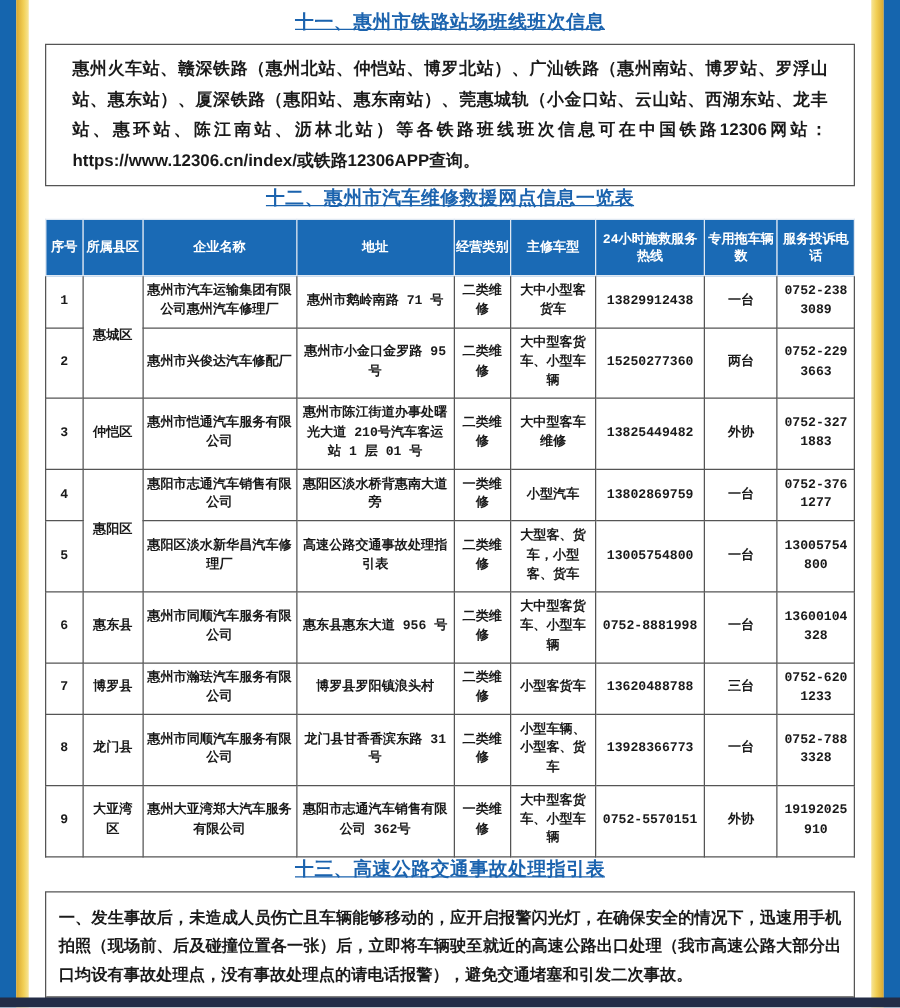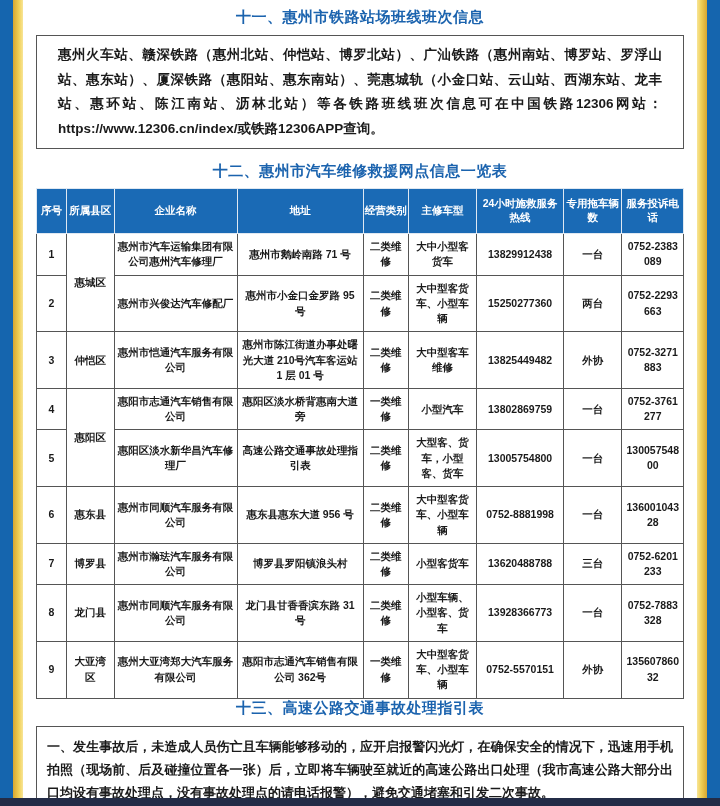--- a/index.html
+++ b/index.html
@@ -15,35 +15,35 @@
   .stripe.l-blue  { left:0;  width:13px; background:#1565ae; }
   .stripe.l-gold  { left:13px; width:10px; background:linear-gradient(90deg,#d8a62f 0%,#f2d056 60%,#f7e598 100%); }
   .stripe.r-gold  { right:13px; width:10px; background:linear-gradient(270deg,#d8a62f 0%,#f2d056 60%,#f7e598 100%); }
   .stripe.r-blue  { right:0; width:13px; background:#1565ae; }
   .bottom-bar { position:absolute; left:0; right:0; bottom:0; height:8px; background:#232c47; z-index:6; }
 
   .content { position:absolute; left:36px; right:36px; top:0; }
 
   .sec-title {
     text-align:center; color:#1b63ae; font-weight:bold;
-    font-size:15px; letter-spacing:0.5px;
+    font-size:15px; letter-spacing:0.5px;text-decoration:underline;
   }
   .t1 { margin-top:8px; }
-  .t2 { margin-top:13px; }
+  .t2 { margin-top:0; }
   .t3 { }
 
   .rail-box {
     margin-top:8px;
     border:1.5px solid #555;
     padding:7px 21px;
     font-size:13.5px; font-weight:700; color:#1a1a1a;
     line-height:1.82; text-align:justify;
   }
 
-  table { width:100%; border-collapse:collapse; table-layout:fixed; }
+  table { width:100%; border-collapse:collapse; table-layout:fixed;font-family:Liberation Mono, monospace; }
   .repair-table { margin-top:7px; border:1.5px solid #555; }
   th {
     background:#1a6ab5; color:#ffffff; font-weight:bold;
     border:1px solid #dfe8f2; padding:8px 1px; font-size:10.5px;
     text-align:center;
   }
   td {
     border:1px solid #555; padding:5px 3px; font-size:10.5px;
     font-weight:700; color:#1a1a1a; text-align:center; line-height:1.45;
     word-break:break-all;
@@ -185,21 +185,21 @@
       </tr>
       <tr>
         <td>9</td>
         <td>大亚湾区</td>
         <td>惠州大亚湾郑大汽车服务有限公司</td>
         <td>惠阳市志通汽车销售有限公司 362号</td>
         <td>一类维修</td>
         <td>大中型客货车、小型车辆</td>
         <td>0752-5570151</td>
         <td>外协</td>
-        <td>13560786032</td>
+        <td>19192025910</td>
       </tr>
     </tbody>
   </table>
 
   <div class="sec-title t3">十三、高速公路交通事故处理指引表</div>
   <div class="guide-box">
     <div class="guide-text">
       <div>一、发生事故后，未造成人员伤亡且车辆能够移动的，应开启报警闪光灯，在确保安全的情况下，迅速用手机拍照（现场前、后及碰撞位置各一张）后，立即将车辆驶至就近的高速公路出口处理（我市高速公路大部分出口均设有事故处理点，没有事故处理点的请电话报警），避免交通堵塞和引发二次事故。</div>
 
     </div>

